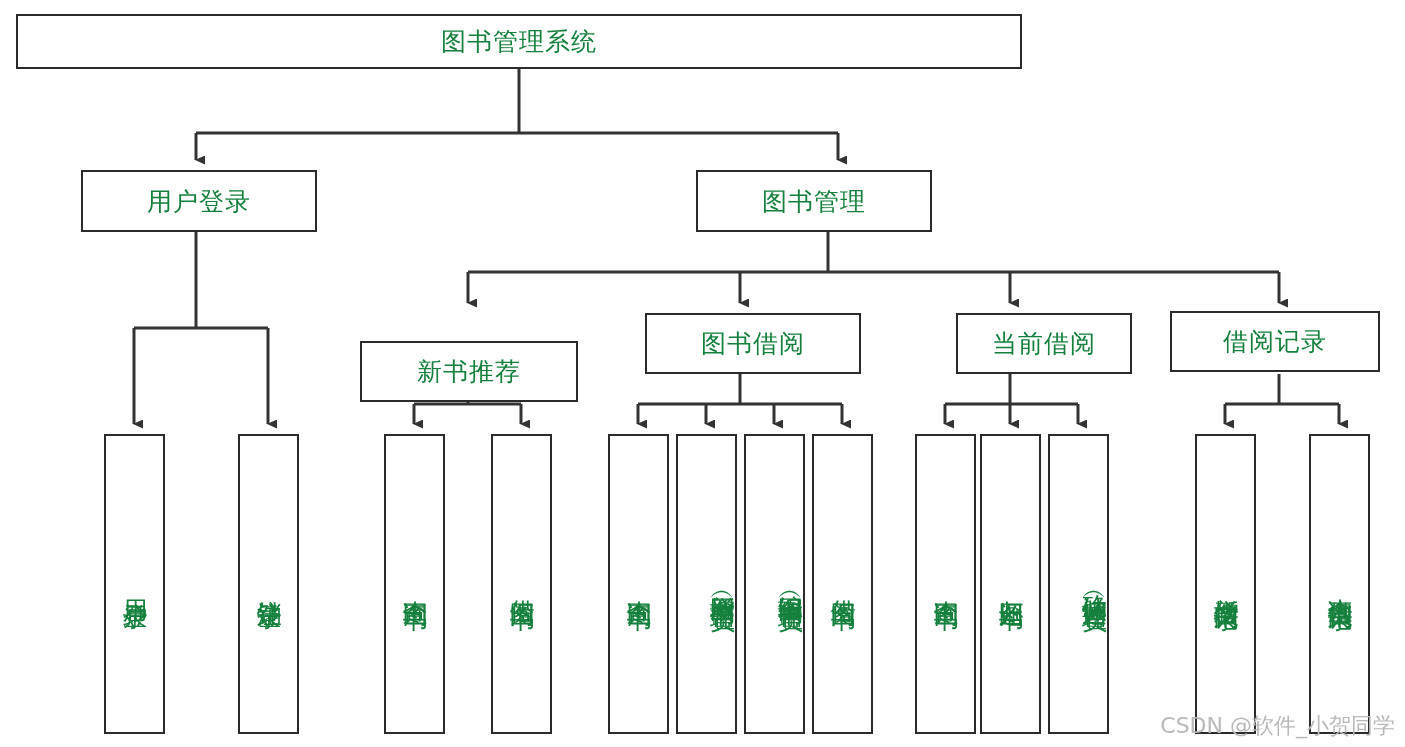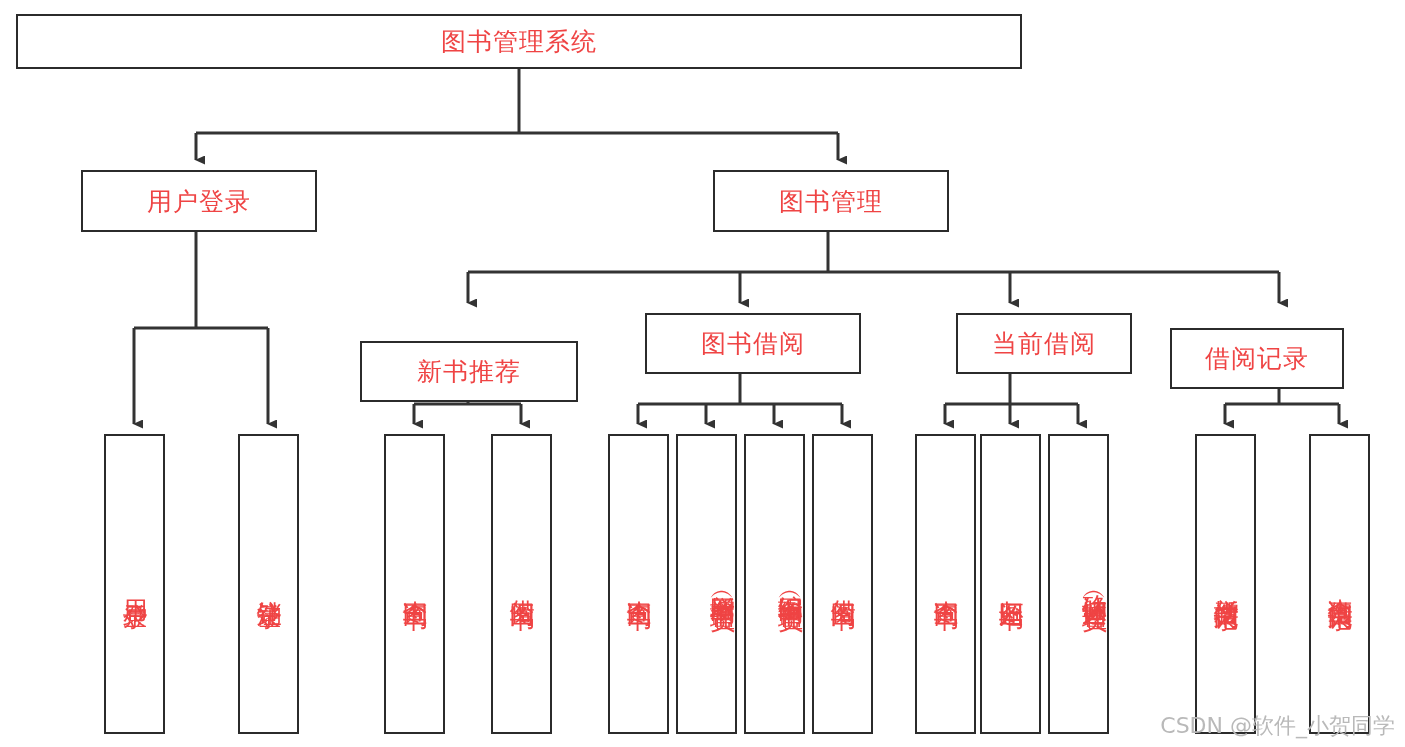--- a/index.html
+++ b/index.html
@@ -27,21 +27,21 @@
     height: 747px;
   }
   .node-box {
     position: absolute;
     box-sizing: border-box;
     border: 2.5px solid #2b2b2b;
     background: #ffffff;
     display: flex;
     align-items: center;
     justify-content: center;
-    color: #ef4444;
+    color: #15803d;
   }
   .node-box.horizontal {
     font-size: 25px;
     letter-spacing: 1px;
   }
   .node-box.vertical {
     writing-mode: vertical-rl;
     text-orientation: upright;
     font-size: 25px;
     line-height: 1.05;
@@ -123,37 +123,37 @@
   </svg>
 
   <div class="node-box horizontal" style="left:16px; top:14px; width:1006px; height:55px;">
     <span>图书管理系统</span>
   </div>
 
   <div class="node-box horizontal" style="left:81px; top:170px; width:236px; height:62px;">
     <span>用户登录</span>
   </div>
 
-  <div class="node-box horizontal" style="left:713px; top:170px; width:236px; height:62px;">
+  <div class="node-box horizontal" style="left:696px; top:170px; width:236px; height:62px;">
     <span>图书管理</span>
   </div>
 
   <div class="node-box horizontal" style="left:360px; top:313px; width:218px; height:61px;margin-top:28px;">
     <span>新书推荐</span>
   </div>
 
   <div class="node-box horizontal" style="left:632px; top:313px; width:216px; height:61px;margin-left:13px;">
     <span>图书借阅</span>
   </div>
 
   <div class="node-box horizontal" style="left:956px; top:313px; width:176px; height:61px;">
     <span>当前借阅</span>
   </div>
 
-  <div class="node-box horizontal" style="left:1170px; top:328px; width:174px; height:61px;text-align:center;">
+  <div class="node-box horizontal" style="left:1170px; top:311px; width:210px; height:61px;text-align:center;">
     <span>借阅记录</span>
   </div>
 
   <div class="node-box vertical align-center" style="left:104px; top:434px; width:61px; height:300px;">
     <span class="vtext">用户登录</span>
   </div>
 
   <div class="node-box vertical align-center" style="left:238px; top:434px; width:61px; height:300px;">
     <span class="vtext">注销登录</span>
   </div>

